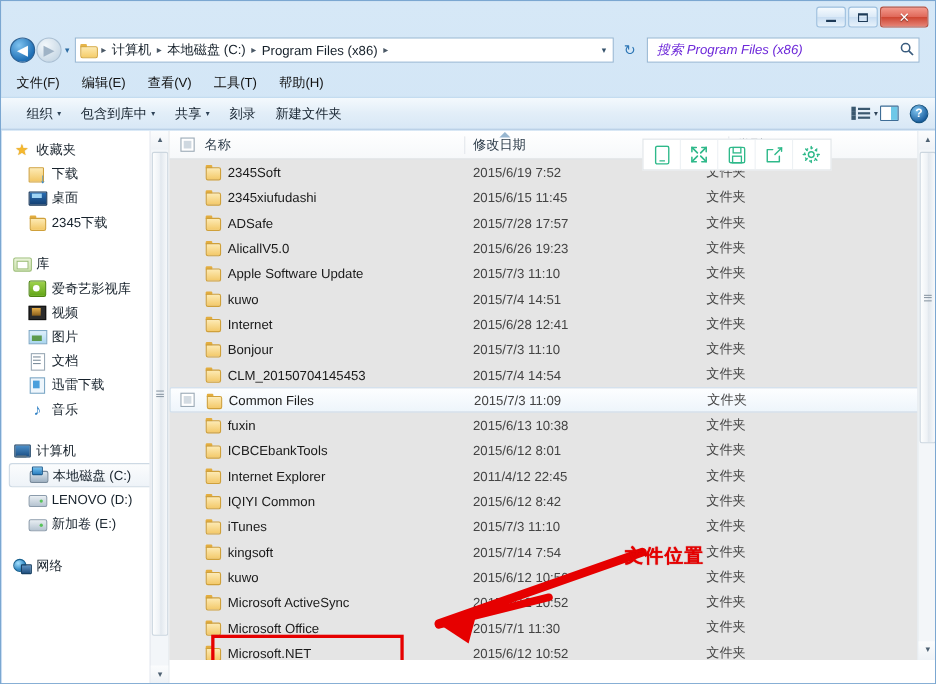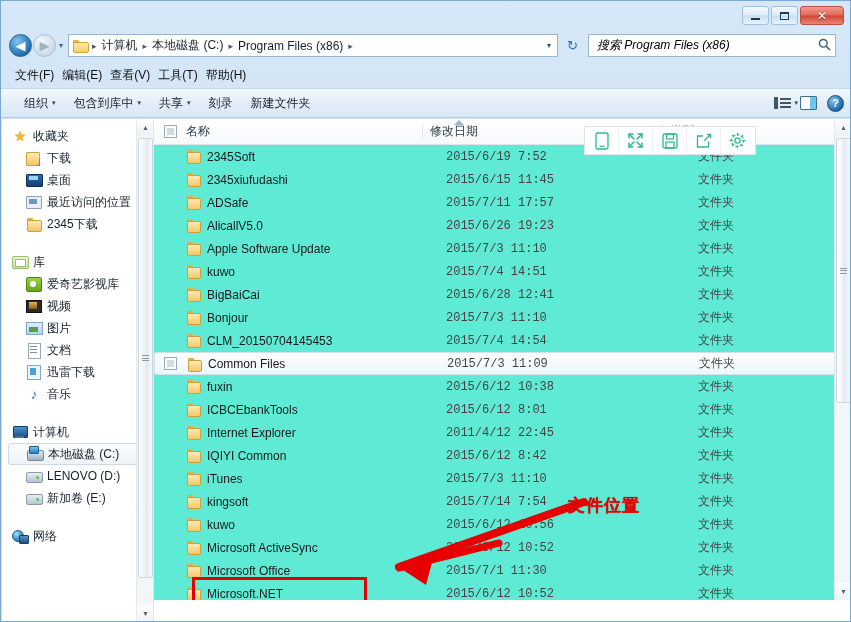--- a/index.html
+++ b/index.html
@@ -99,28 +99,28 @@
     width: 25px; height: 23px; margin-left: 2px;
     display: flex; align-items: center; justify-content: center;
     font-size: 13px; color: #2d76b5;
   }
   #searchbox {
     flex: 0 0 248px; height: 23px; margin-left: 3px;
     background: #fff; border: 1px solid #96b7d4;
     display: flex; align-items: center; padding: 0 4px 0 8px;
   }
   #searchph {
-    flex: 1; font-size: 12px; font-style: italic; color: #000000; white-space: nowrap;
+    flex: 1; font-size: 12px; font-style: italic; color: #6d28d9; white-space: nowrap;
   }
   #searchicon { color: #3a5c7e; font-size: 13px; }
 
   
   #menubar {
     position: absolute; left: 0; top: 62px; width: 851px; height: 24px;
-    display: flex; align-items: center; padding-left: 14px; gap: 8px;
+    display: flex; align-items: center; padding-left: 14px; gap: 20px;
     font-size: 12px; color: #111;
   }
   .menuitem { cursor: default; white-space: nowrap; }
 
   
   #toolbar {
     position: absolute; left: 0; top: 87px; width: 851px; height: 30px;
     background: linear-gradient(to bottom, #f4f9fd 0%, #e2eef8 50%, #d8e8f6 100%);
     border-top: 1px solid #c3dbef;
     border-bottom: 1px solid #b5cde3;
@@ -237,21 +237,21 @@
     background: linear-gradient(to right, #fdfefe 0%, #eef2f6 45%, #e2e8ee 55%, #f7f9fb 100%);
     border: 1px solid #ccd6df; border-radius: 2px;
     display: flex; align-items: center; justify-content: center;
   }
   .grip { width: 7px; height: 6px; display:flex; flex-direction:column; justify-content:space-between; }
   .grip i { display:block; height:1px; background:#8d9aa6; }
 
   
   #filepane {
     position: relative;
-    flex: 1; height: 481px; background: #5eead4; overflow: hidden;
+    flex: 1; height: 481px; background: #e5e5e5; overflow: hidden;
   }
   #colheader {
     position: relative;
     height: 26px;
     background: linear-gradient(to bottom, #ffffff, #f6f8fa);
     border-bottom: 1px solid #e0e4e8;
     display: flex; align-items: center;
     font-size: 12px; color: #2b3a48;
   }
   .colcheck {
@@ -285,22 +285,22 @@
     position: absolute; left: 9px; top: 4px;
     width: 13px; height: 13px; border: 1px solid #9aa9b6; background:#fff;
   }
   .rowcheck::after { content:''; position:absolute; left:2px; top:2px; right:2px; bottom:2px; background:#d3dbe2;}
   .rowfolder {
     position: absolute; left: 32px; top: 4px; width: 16px; height: 15px;
   }
   .rowfolder::before { content:''; position:absolute; left:1px; top:1px; width:6px; height:3px; background:#e3ad3f; border-radius:1px 1px 0 0;}
   .rowfolder::after { content:''; position:absolute; left:1px; top:3px; width:12px; height:10px; background: linear-gradient(to bottom,#fdeab3,#f3c96a); border:1px solid #cfa03a; border-radius:0 2px 2px 2px;}
   .rowname { position: absolute; left: 53px; white-space: nowrap; }
-  .rowdate { position: absolute; left: 292px; color: #444; white-space: nowrap; font-family: Liberation Mono, monospace; }
-  .rowtype { position: absolute; left: 544px; color: #444; white-space: nowrap; }
+  .rowdate { position: absolute; left: 276px; color: #444; white-space: nowrap; }
+  .rowtype { position: absolute; left: 488px; color: #444; white-space: nowrap; }
 
   
   #floatbar {
     position: absolute; left: 430px; top: 7px;
     height: 29px; width: 172px;
     background: #fff;
     border: 1px solid #dfe4e8;
     display: flex; align-items: stretch;
     z-index: 40;
   }
@@ -444,24 +444,20 @@
             </div>
             <div class="navrow child">
               <span class="ico ico-download"></span>
               <span>下载</span>
             </div>
             <div class="navrow child">
               <span class="ico ico-desktop"></span>
               <span>桌面</span>
             </div>
             <div class="navrow child">
-              <span class="ico ico-recent"></span>
-              <span>最近访问的位置</span>
-            </div>
-            <div class="navrow child">
               <span class="ico ico-folder"></span>
               <span>2345下载</span>
             </div>
           </div>
           <div class="navspacer"></div>
           <div class="navgroup">
             <div class="navrow">
               <span class="ico ico-library"></span>
               <span>库</span>
             </div>
@@ -551,21 +547,21 @@
           </div>
           <div class="row">
             <span class="rowfolder"></span>
             <span class="rowname">2345xiufudashi</span>
             <span class="rowdate">2015/6/15 11:45</span>
             <span class="rowtype">文件夹</span>
           </div>
           <div class="row">
             <span class="rowfolder"></span>
             <span class="rowname">ADSafe</span>
-            <span class="rowdate">2015/7/11 17:57</span>
+            <span class="rowdate">2015/7/28 17:57</span>
             <span class="rowtype">文件夹</span>
           </div>
           <div class="row">
             <span class="rowfolder"></span>
             <span class="rowname">AlicallV5.0</span>
             <span class="rowdate">2015/6/26 19:23</span>
             <span class="rowtype">文件夹</span>
           </div>
           <div class="row">
             <span class="rowfolder"></span>
@@ -574,21 +570,21 @@
             <span class="rowtype">文件夹</span>
           </div>
           <div class="row">
             <span class="rowfolder"></span>
             <span class="rowname">kuwo</span>
             <span class="rowdate">2015/7/4 14:51</span>
             <span class="rowtype">文件夹</span>
           </div>
           <div class="row">
             <span class="rowfolder"></span>
-            <span class="rowname">BigBaiCai</span>
+            <span class="rowname">Internet</span>
             <span class="rowdate">2015/6/28 12:41</span>
             <span class="rowtype">文件夹</span>
           </div>
           <div class="row">
             <span class="rowfolder"></span>
             <span class="rowname">Bonjour</span>
             <span class="rowdate">2015/7/3 11:10</span>
             <span class="rowtype">文件夹</span>
           </div>
           <div class="row">
@@ -600,21 +596,21 @@
           <div class="row hover">
             <span class="rowcheck"></span>
             <span class="rowfolder"></span>
             <span class="rowname">Common Files</span>
             <span class="rowdate">2015/7/3 11:09</span>
             <span class="rowtype">文件夹</span>
           </div>
           <div class="row">
             <span class="rowfolder"></span>
             <span class="rowname">fuxin</span>
-            <span class="rowdate">2015/6/12 10:38</span>
+            <span class="rowdate">2015/6/13 10:38</span>
             <span class="rowtype">文件夹</span>
           </div>
           <div class="row">
             <span class="rowfolder"></span>
             <span class="rowname">ICBCEbankTools</span>
             <span class="rowdate">2015/6/12 8:01</span>
             <span class="rowtype">文件夹</span>
           </div>
           <div class="row">
             <span class="rowfolder"></span>

